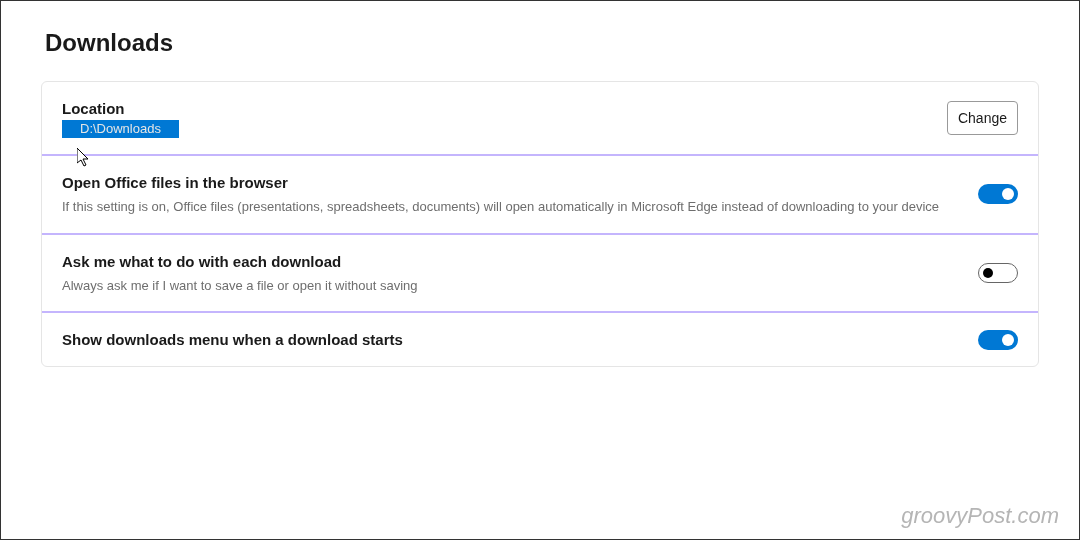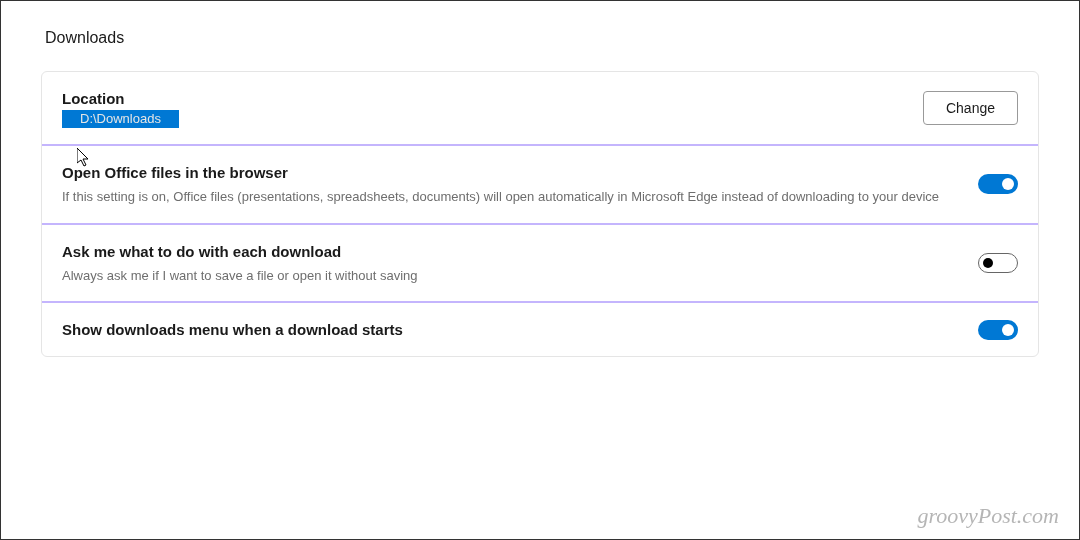--- a/index.html
+++ b/index.html
@@ -10,22 +10,22 @@
     body {
       width: 1080px;
       height: 540px;
       font-family: 'Segoe UI', Tahoma, Geneva, sans-serif;
       background: #fff;
       border: 1px solid #333;
       padding: 28px 40px 20px 40px;
       position: relative;
     }
     .page-title {
-      font-size: 16px;
-      font-weight: 400;
+      font-size: 24px;
+      font-weight: 700;
       color: #1a1a1a;
       margin-bottom: 24px;
       margin-left: 4px;
     }
     .settings-card {
       border: 1px solid #e5e5e5;
       border-radius: 6px;
       overflow: hidden;
     }
     .setting-row {
@@ -60,21 +60,21 @@
       font-size: 13px;
       color: #e5e5e5;
       background: #0078d4;
       padding: 0 18px;
       line-height: 1.4;
     }
     .change-button {
       border: 1px solid #999;
       background: #fff;
       border-radius: 4px;
-      padding: 8px 22px;
+      padding: 8px 10px;
       font-size: 14px;
       color: #1a1a1a;
       cursor: pointer;
       font-family: inherit;
     }
     .toggle {
       position: relative;
       width: 40px;
       height: 20px;
       border-radius: 20px;
@@ -113,21 +113,21 @@
     .cursor-arrow {
       position: absolute;
       top: 147px;
       left: 76px;
       pointer-events: none;
     }
     .watermark {
       position: absolute;
       bottom: 10px;
       right: 20px;
-      font-family: Liberation Serif, serif;
+      font-family: Liberation Sans, sans-serif;
       font-style: italic;
       font-size: 22px;
       color: #b5b5b5;
     }
   </style>
 </head>
 <body>
 
 <h1 class="page-title">Downloads</h1>
 

